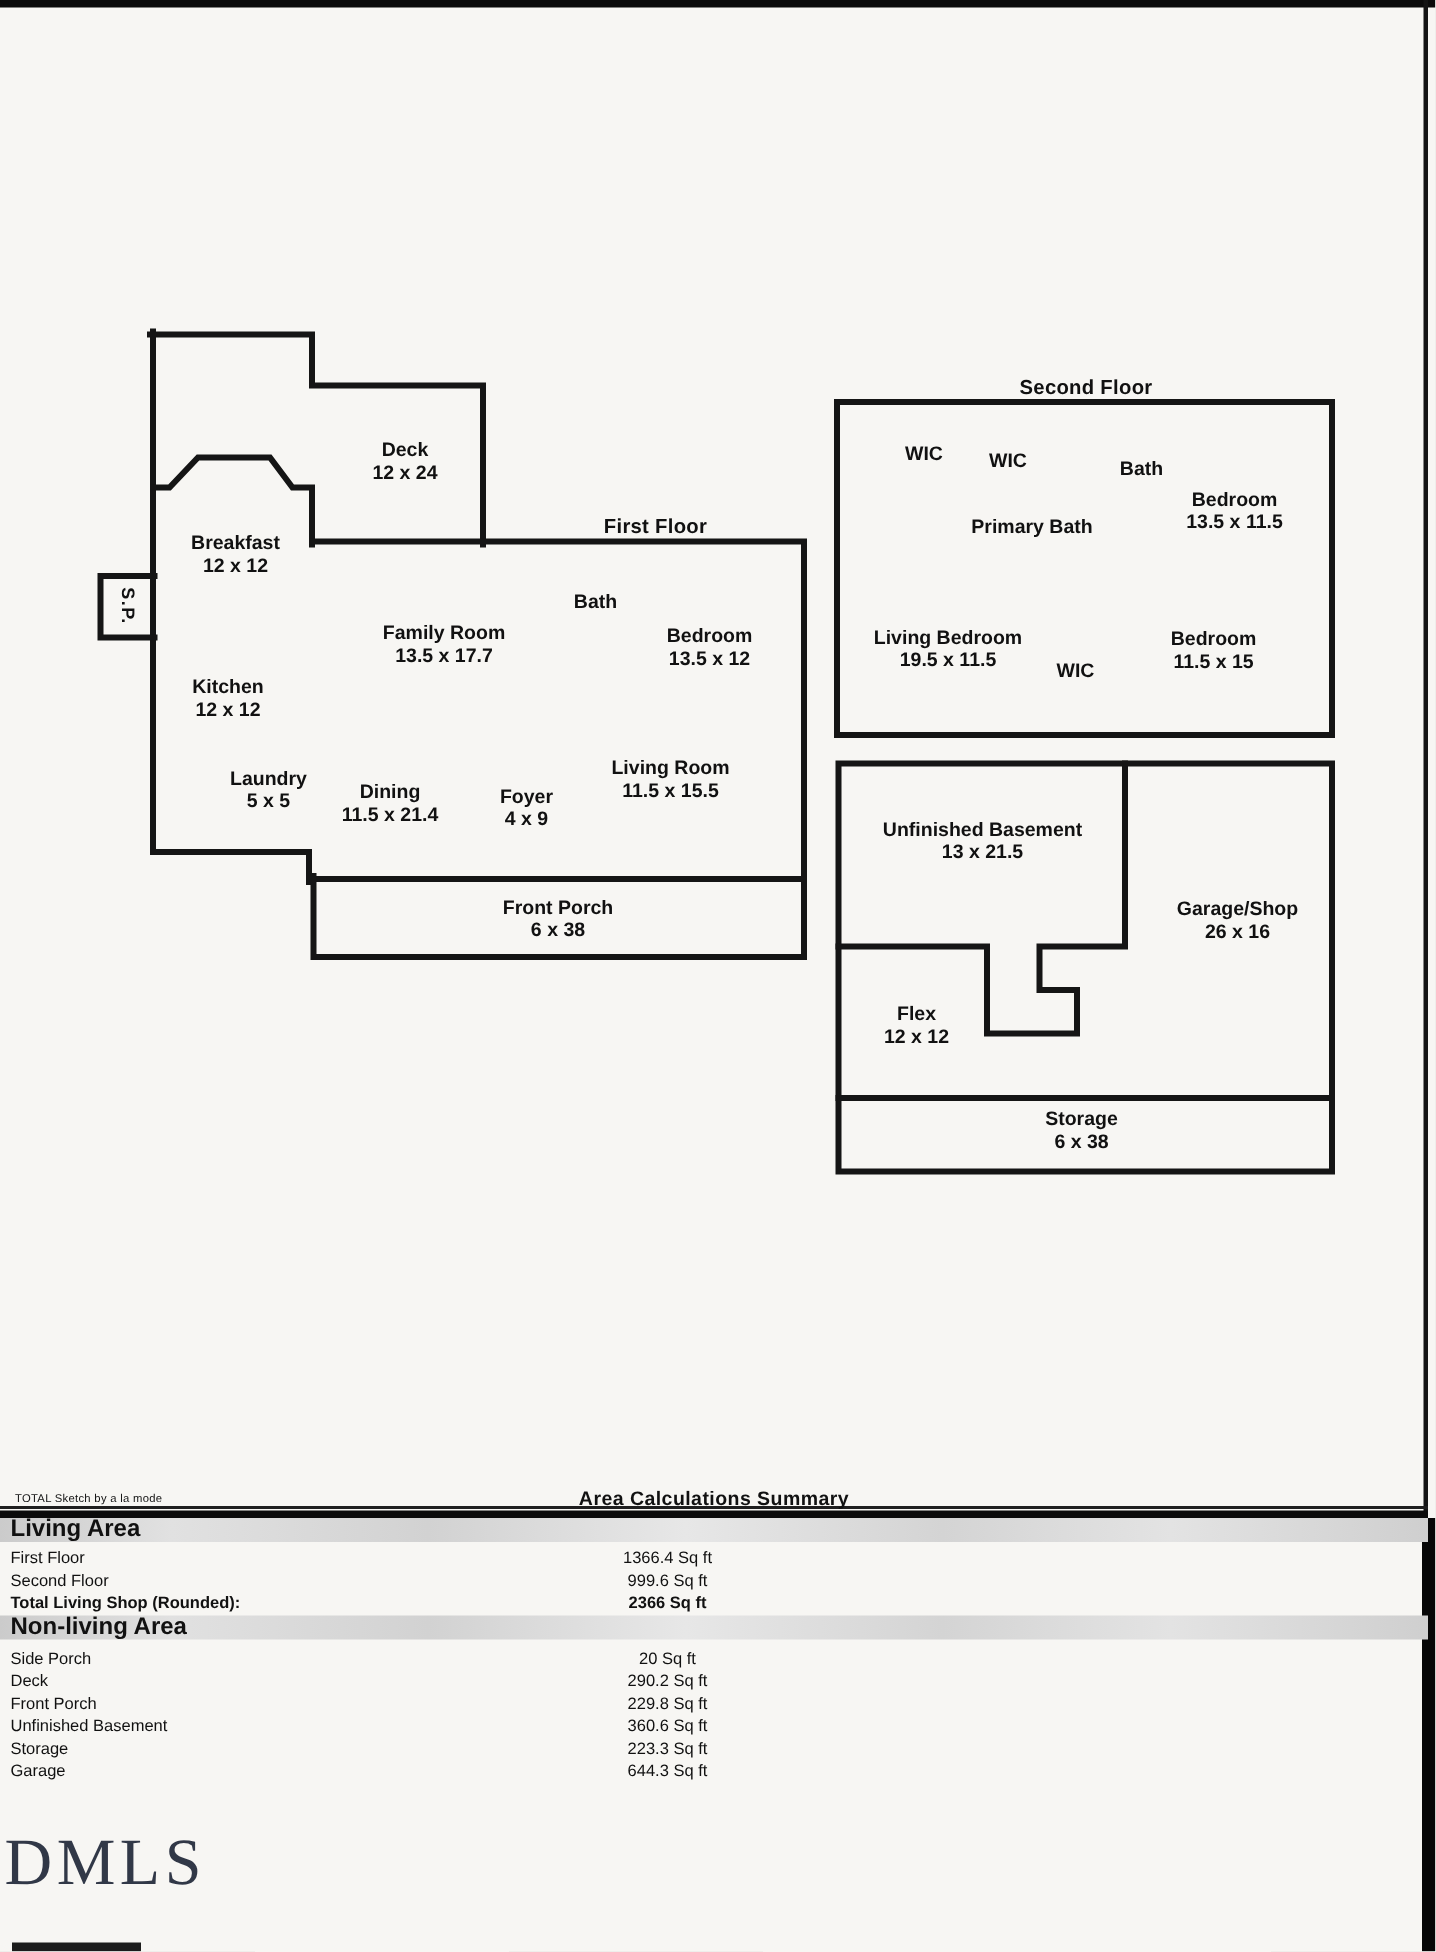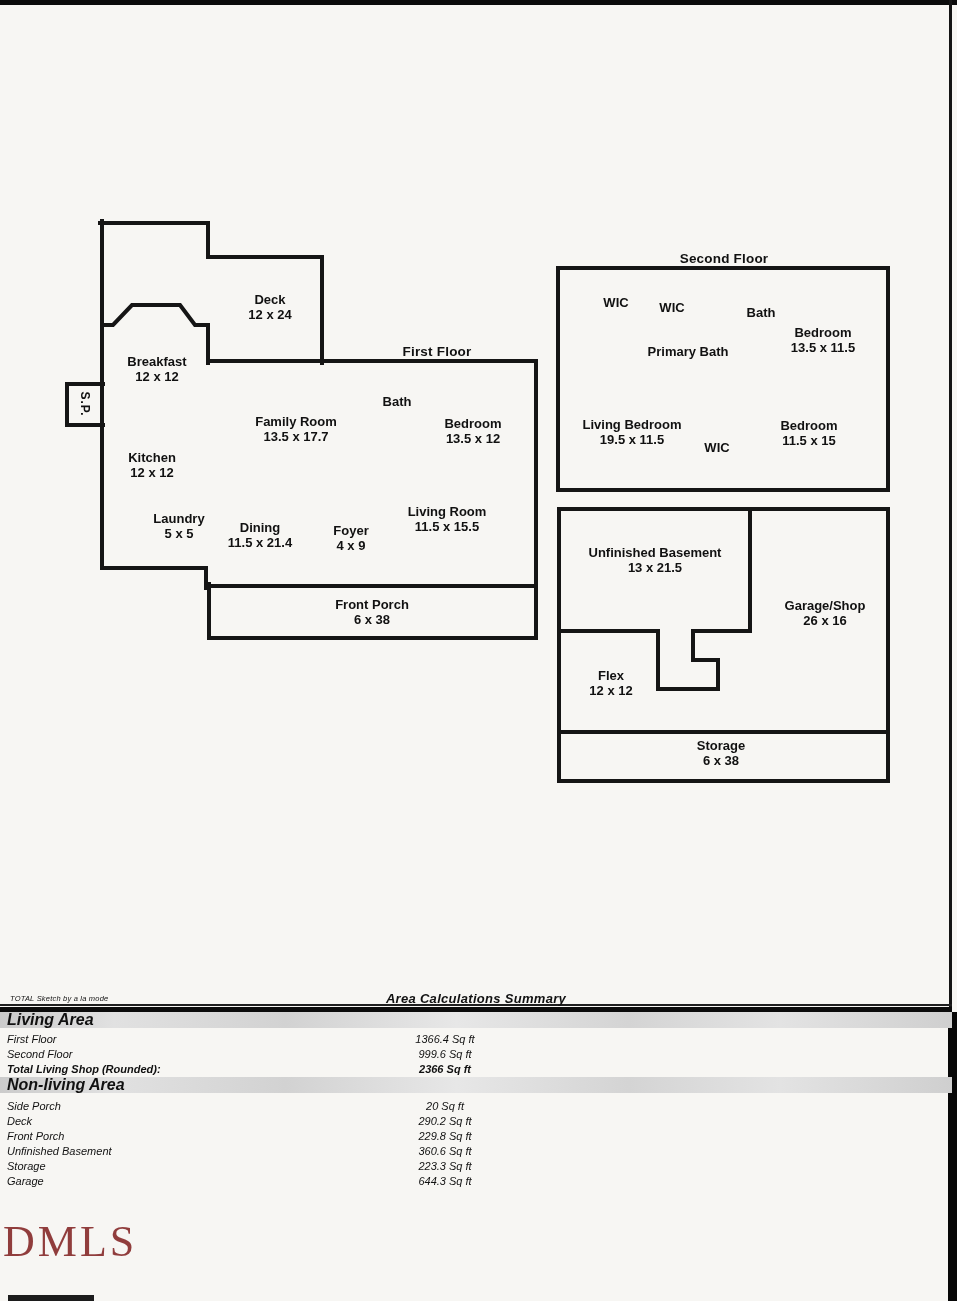--- a/index.html
+++ b/index.html
@@ -27,42 +27,42 @@
     display:flex;flex-direction:column;align-items:center;
     font-size:13px;font-weight:bold;line-height:1.14;white-space:nowrap;text-align:center;
   }
   .sp-label{
     position:absolute;transform:translate(-50%,-50%);
     writing-mode:vertical-rl;
     font-size:12px;font-weight:bold;letter-spacing:1px;white-space:nowrap;
   }
 
   
-  .summary{position:absolute;left:0;top:989px;width:952px;font-style:italic;}
+  .summary{position:absolute;left:0;top:989px;width:952px;}
   .sum-head{position:relative;height:15px;}
   .brand{position:absolute;left:10px;top:5px;font-size:7.5px;letter-spacing:.2px;}
   .sum-title{display:block;text-align:center;font-size:13px;font-weight:bold;padding-top:2px;letter-spacing:.3px;}
   .thin-rule{height:2px;background:#1f1f1f;}
   .thick-rule{height:5px;background:#0b0b0b;margin-top:1px;}
   .band{
     height:16px;line-height:15px;
     background:linear-gradient(90deg,#cbcbcb 0%,#e1e1e1 12%,#d2d2d2 30%,#e7e7e7 48%,#d4d4d4 66%,#e3e3e3 82%,#cfcfcf 100%);
     font-size:16px;font-weight:bold;padding-left:7px;box-sizing:border-box;
   }
   .rows-living{padding-top:4px;}
   .rows-nonliving{padding-top:6px;}
   .srow{position:relative;height:15px;line-height:13px;font-size:11px;}
   .srow .lbl{position:absolute;left:7px;top:1px;}
   .srow .val{position:absolute;left:352px;top:1px;width:186px;text-align:center;}
   .srow.bold{font-weight:bold;}
 
   .watermark{
     position:absolute;left:3px;top:1216px;
     font-family:"Liberation Serif",serif;font-size:44px;font-weight:400;
-    color:#7f1d1d;letter-spacing:3px;opacity:.85;
+    color:#0f172a;letter-spacing:3px;opacity:.85;
   }
 </style>
 </head>
 <body>
 
 <div id="page">
 
   <div class="scan-top"></div>
   <div class="scan-right-thin"></div>
   <div class="scan-right-thick"></div>

